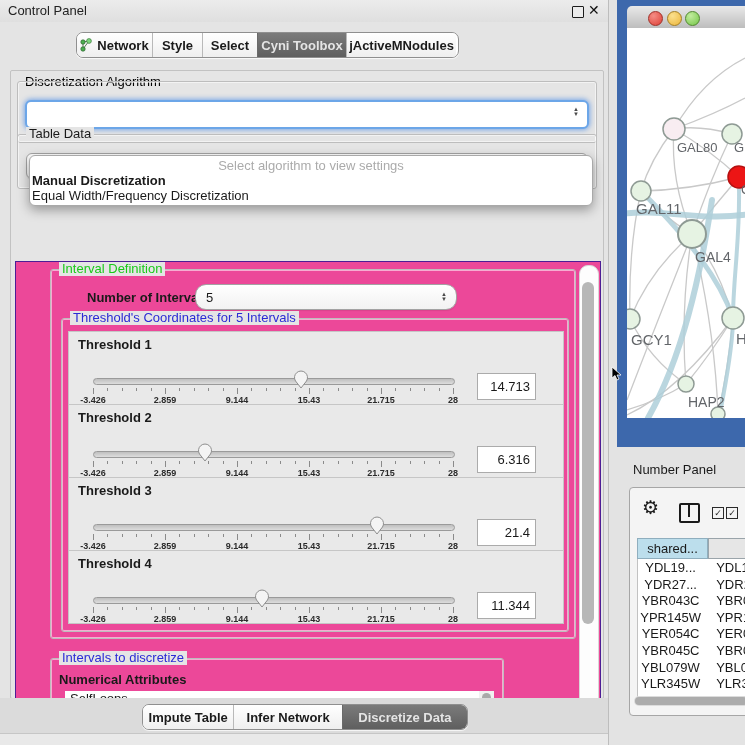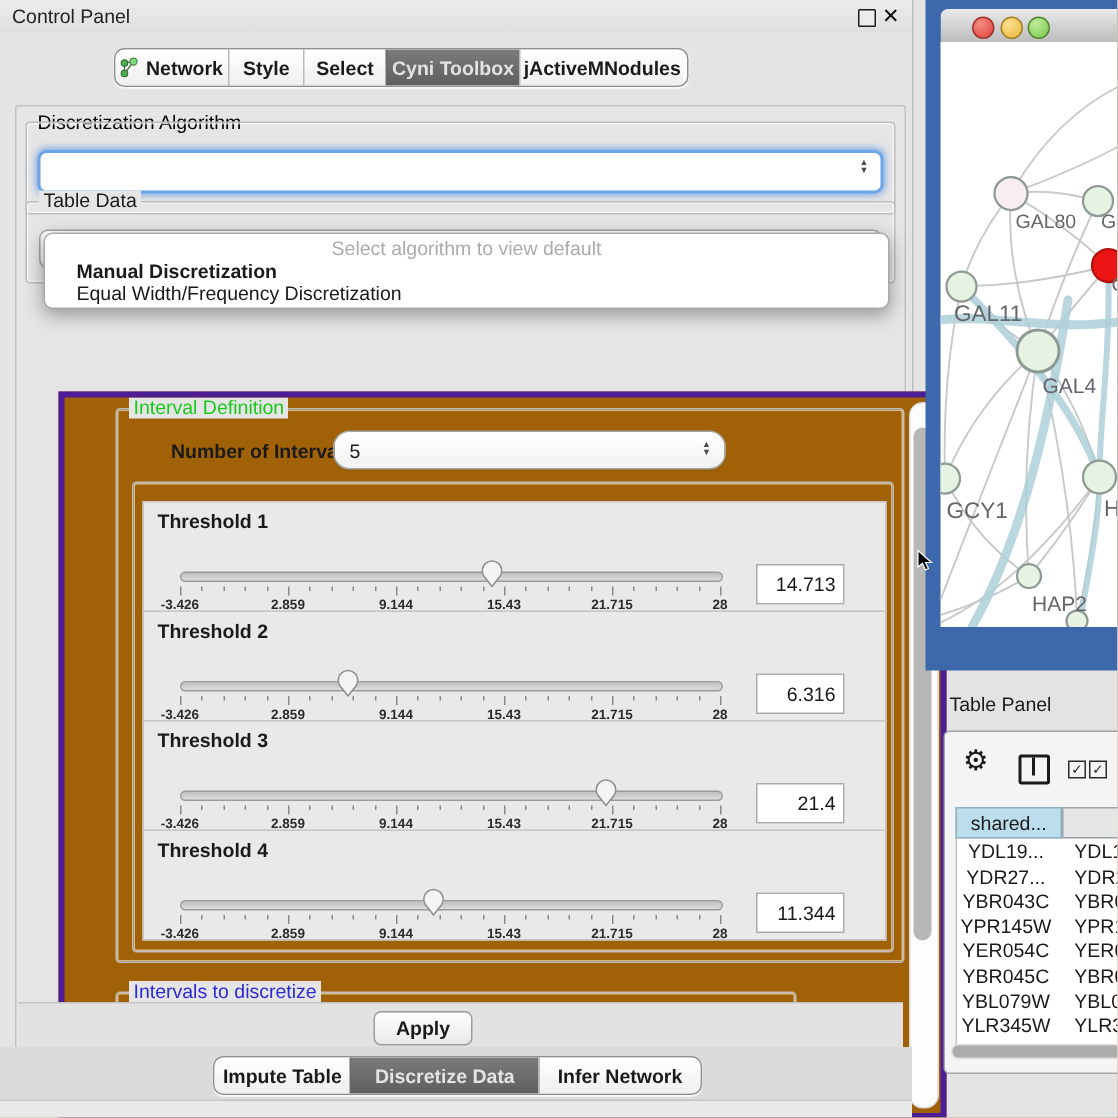--- a/index.html
+++ b/index.html
@@ -31,27 +31,27 @@
   .gtitle{position:absolute;top:-8px;left:8px;background:#E5E5E5;padding:0 3px;font-size:13px;line-height:14px;}
 
   .combo{position:absolute;background:linear-gradient(#FFFFFF,#F2F2F2);border:1px solid #A3A3A3;border-radius:11px;
          display:flex;align-items:center;padding:0 10px;box-shadow:0 1px 1px rgba(0,0,0,.08);}
   .combo .arrows{position:absolute;right:9px;top:50%;transform:translateY(-50%);display:flex;flex-direction:column;line-height:5px;font-size:6px;color:#4a4a4a;}
 
   
   #popup{left:18px;top:84px;width:562px;height:49px;background:#fff;border:1px solid #A9A9A9;border-radius:6px;
          box-shadow:0 4px 12px rgba(0,0,0,.35);z-index:5;overflow:hidden;}
   #popup .ph{margin-top:2px;text-align:center;color:#ABABAB;}
-  #popup .opt{padding-left:21px;line-height:15px;}
+  #popup .opt{padding-left:2px;line-height:15px;}
   #popup .opt.b{font-weight:bold;}
 
   #focus-combo{left:24px;top:99px;width:560px;height:25px;border:2px solid #6CA6E8;border-radius:6px;background:#fff;
                box-shadow:0 0 5px 1px rgba(110,160,230,.9);}
 
-  #frame2{left:28px;top:190px;width:584px;height:477px;border:4px solid #4c1d95;background:#a16207;overflow:hidden;}
+  #frame2{left:4px;top:190px;width:584px;height:477px;border:1px solid #4c1d95;background:#ec4899;overflow:hidden;}
 
   
   .tpanel{position:absolute;left:6px;width:494px;height:72px;border:1px solid #C6C6C6;background:#E9E9E9;}
   .tpanel .tl{position:absolute;left:9px;top:5px;font-weight:bold;}
   .sliderzone{position:absolute;left:24px;top:36px;width:360px;height:36px;}
   .track{position:absolute;left:0;top:10px;width:100%;height:5px;border:1px solid #9A9A9A;border-radius:4px;
          background:linear-gradient(#BFBFBF,#DDDDDD);}
   .sl-thumb{position:absolute;top:2px;margin-left:-8px;z-index:2;}
   .ticks{position:absolute;left:0;top:20px;width:100%;height:8px;}
   .ticks i{position:absolute;top:0;width:1px;height:3px;background:#8A8A8A;}
@@ -152,21 +152,21 @@
     <div id="frame1" class="abs">
 
       <span class="abs" style="left:14px;top:3px;color:#000000">Discretization Algorithm</span>
       <div class="group" style="left:6px;top:10px;width:578px;height:60px"></div>
 
       <div id="focus-combo" class="abs" style="left:14px;top:29px">
         <span class="arrows abs" style="right:8px;top:5px;display:flex;flex-direction:column;line-height:5px;font-size:6px;color:#4a4a4a">▲<br>▼</span>
       </div>
 
       <div id="popup" class="abs">
-        <div class="ph">Select algorithm to view default</div>
+        <div class="ph">Select algorithm to view settings</div>
         <div class="opt b">Manual Discretization</div>
         <div class="opt">Equal Width/Frequency Discretization</div>
       </div>
 
       <div class="group" style="left:6px;top:63px;width:578px;height:53px">
         <span class="gtitle">Table Data</span>
         <div class="combo" style="left:8px;top:18px;width:540px;height:24px;border-radius:6px">
           <span>galFiltered.sif default node</span>
           <span class="arrows">▲<br>▼</span>
         </div>
@@ -177,20 +177,21 @@
         <div class="group" style="left:34px;top:7px;width:524px;height:368px">
           <span class="gtitle" style="color:#19C919">Interval Definition</span>
 
           <span class="abs" style="left:36px;top:20px;font-weight:bold">Number of Intervals</span>
           <div class="combo" style="left:144px;top:14px;width:240px;height:24px">
             <span>5</span>
             <span class="arrows">▲<br>▼</span>
           </div>
 
           <div class="group" style="left:10px;top:48px;width:506px;height:312px">
+            <span class="gtitle" style="color:#2B2BD5">Threshold's Coordinates for 5 Intervals</span>
 
             <div class="tpanel" style="top:12px">
               <span class="tl">Threshold 1</span>
               <div class="sliderzone">
                 <div class="track"></div>
                 <svg class="sl-thumb" width="16" height="19" style="left: 57.7197%;">
                   <path d="M8,18 L2.5,11 A6.5,6.5 0 1 1 13.5,11 Z" fill="#F4F4F4" stroke="#8E8E8E" stroke-width="1"></path>
                 </svg>
                 <div class="ticks">
                     <i class="major" style="left: 0%;"></i>
@@ -386,39 +387,36 @@
                 <div class="th"></div>
               </div>
           </div>
         </div>
 
         <div id="v-sb">
           <div class="th"></div>
         </div>
       </div>
 
-      <div id="apply-strip" class="abs">
-        <div id="apply-btn" class="abs">Apply</div>
-      </div>
     </div>
 
     <div id="cp-bottom" class="abs">
       <div class="line"></div>
       <div class="lite"></div>
     </div>
 
     <div id="bottom-tabbar" class="abs segbar">
       <div class="seg" style="width:91px">
         <span>Impute Table</span>
       </div>
+      <div class="seg" style="width:108px">
+        <span>Infer Network</span>
+      </div>
       <div class="seg sel" style="width:125px">
         <span>Discretize Data</span>
-      </div>
-      <div class="seg" style="width:108px">
-        <span>Infer Network</span>
       </div>
     </div>
   </div>
 
   <div id="net-frame" class="abs">
     <div id="net-titlebar" class="abs">
       <span class="light" id="light-red"></span>
       <span class="light" id="light-yellow"></span>
       <span class="light" id="light-green"></span>
     </div>
@@ -463,21 +461,21 @@
           <text x="114" y="166" fill="#63666A" font-size="13">C</text>
           <text x="9" y="186" fill="#63666A" font-size="15">GAL11</text>
           <text x="68" y="234" fill="#63666A" font-size="14">GAL4</text>
           <text x="4" y="317" fill="#63666A" font-size="15">GCY1</text>
           <text x="109" y="316" fill="#63666A" font-size="15">H</text>
           <text x="61" y="379" fill="#63666A" font-size="14">HAP2</text>
         </svg>
     </div>
   </div>
 
-  <span id="tp-label" class="abs">Table Panel</span>
+  <span id="tp-label" class="abs">Number Panel</span>
 
   <div id="tp-window" class="abs">
     <span id="gear-icon" class="abs">⚙</span>
     <span id="col-icon" class="abs">
         <i></i>
       </span>
     <span class="cb" style="left:82px">✓</span>
     <span class="cb" style="left:96px">✓</span>
 
     <div id="tbl-white"></div>

